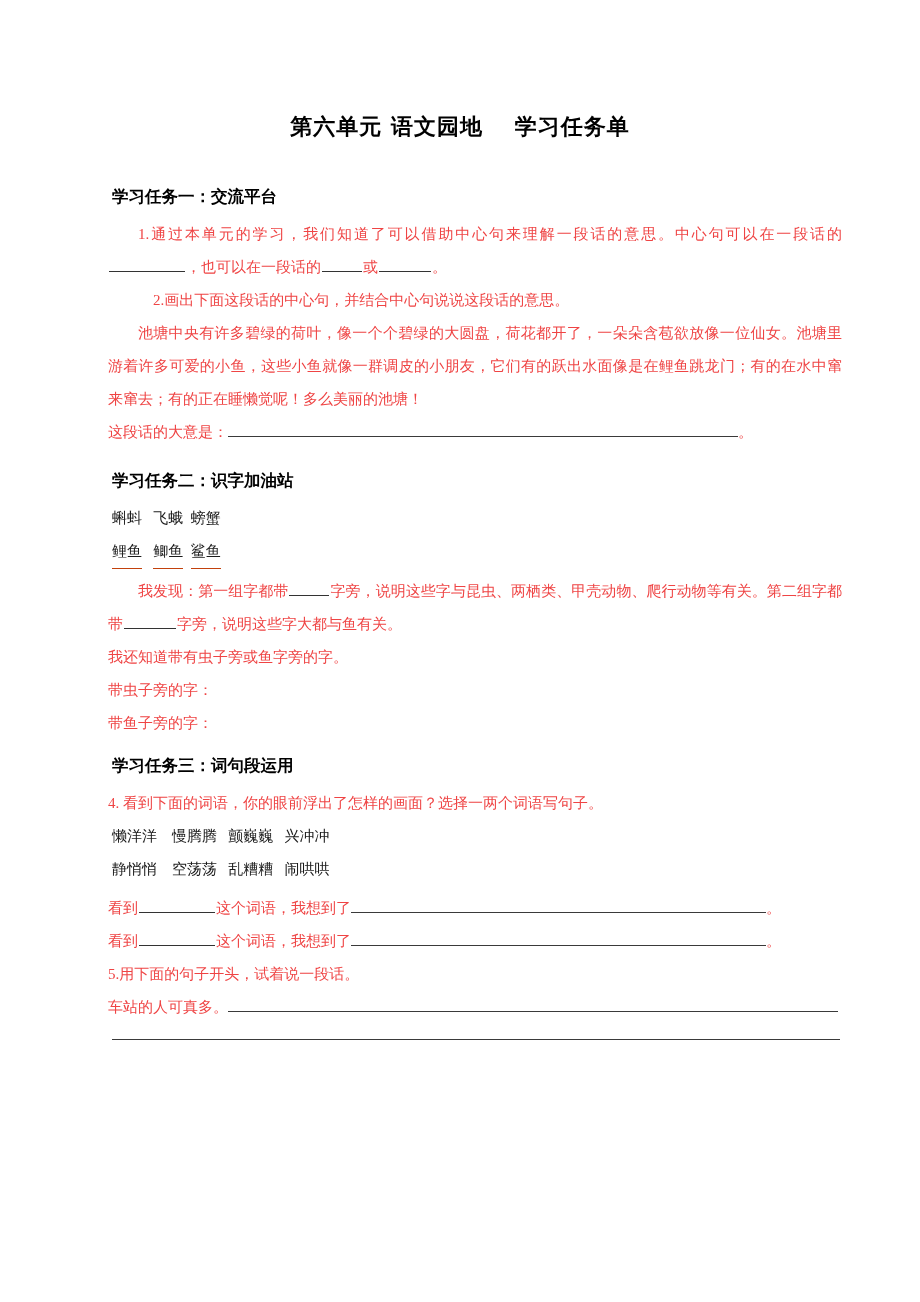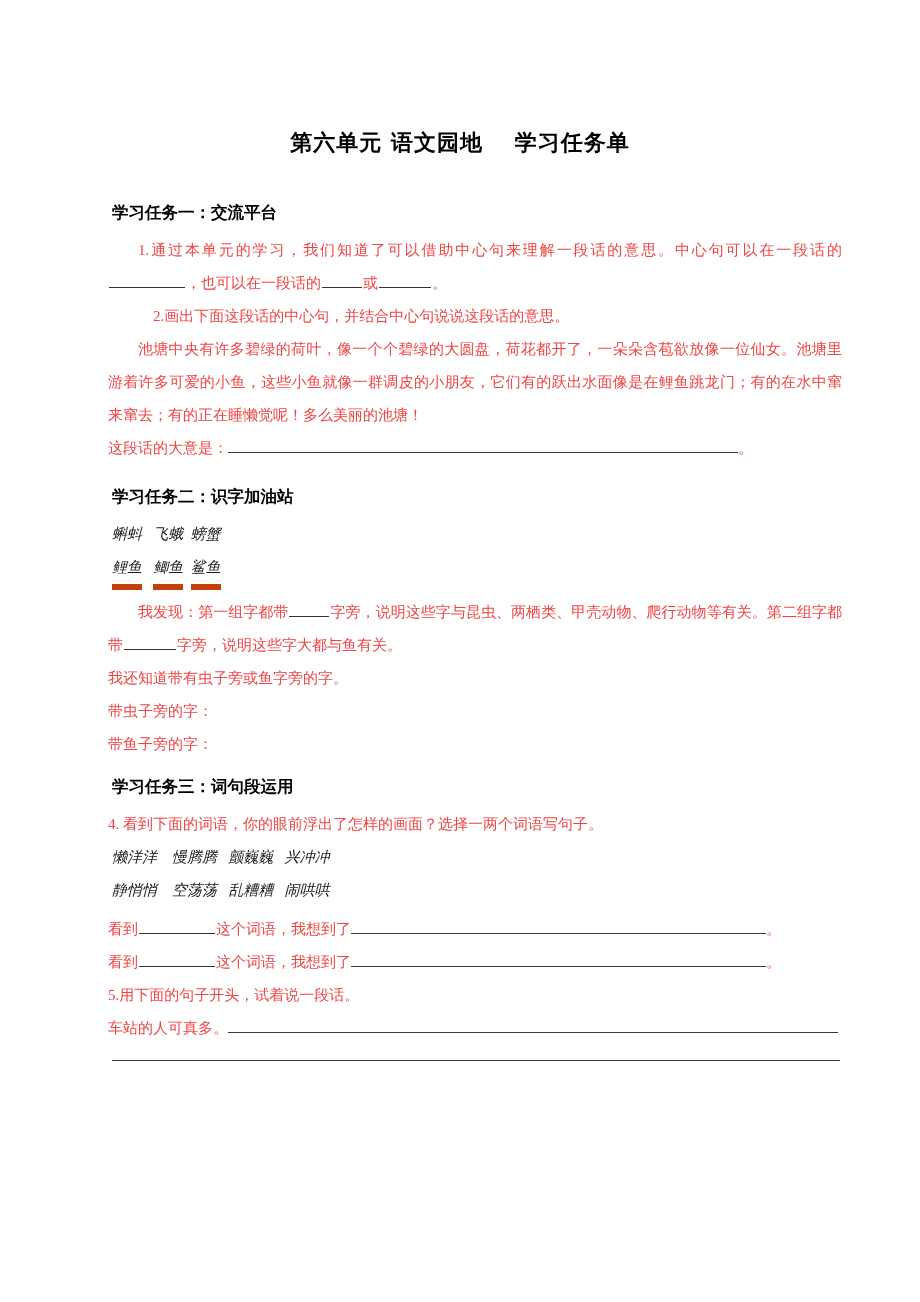--- a/index.html
+++ b/index.html
@@ -16,21 +16,21 @@
     position: relative;
     width: 920px;
     height: 1302px;
     background: #ffffff;
     overflow: hidden;
     box-sizing: border-box;
   }
   .content {
     position: absolute;
     left: 0;
-    top: 16px;
+    top: 0;
     width: 920px;
   }
 
   
   .doc-title {
     text-align: center;
     font-family: "DejaVu Sans", "Liberation Sans", sans-serif;
     font-weight: bold;
     font-size: 22px;
     letter-spacing: 1px;
@@ -73,25 +73,24 @@
   .gap-10 { height: 10px; }
   .gap-14 { height: 14px; }
 
   
   .word-row {
     font-size: 15px;
     line-height: 33px;
     padding-left: 112px;
     color: #1a1a1a;
     white-space: pre;
-    font-style: italic;
   }
   .word-row .w { display: inline-block; }
   .dotted-row .w {
-    border-bottom: 6px solid #c2410c;
+    border-bottom: 1px solid #c2410c;
     padding-bottom: 0px;
   }
 
   
   .blank {
     display: inline-block;
     border-bottom: 1px solid #333333;
     vertical-align: baseline;
     height: 15px;
     margin: 0 1px;

